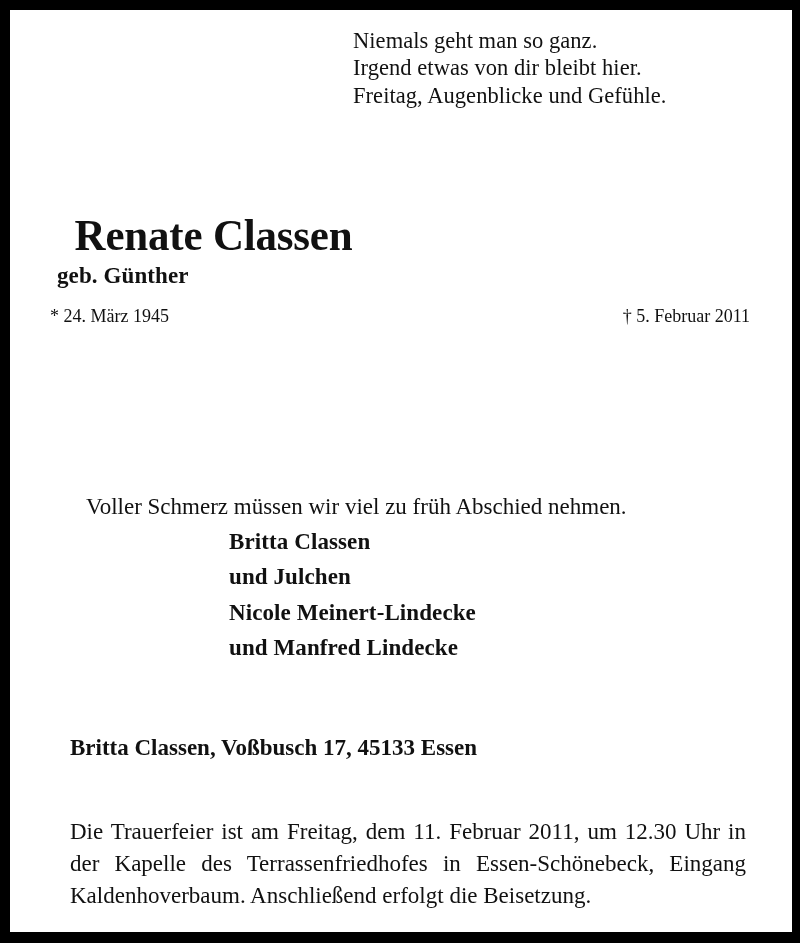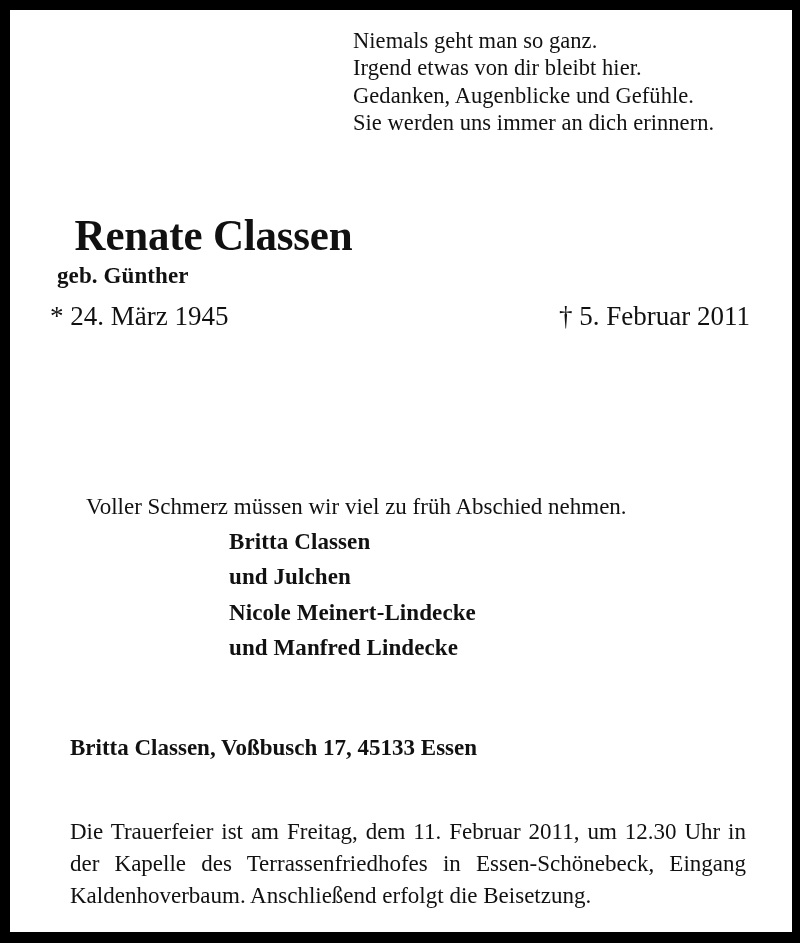--- a/index.html
+++ b/index.html
@@ -75,21 +75,21 @@
 
   
   .dates-row {
     position: absolute;
     left: 40px;
     top: 291px;
     width: 700px;
     display: flex;
     justify-content: space-between;
     align-items: flex-start;
-    font-size: 27px;
+    font-size: 18px;
     line-height: 30px;
   }
   .date-birth, .date-death { white-space: nowrap; }
 
   
   .body-block {
     position: absolute;
     left: 60px;
     width: 676px;
   }
@@ -129,22 +129,21 @@
 </style>
 </head>
 <body>
 
 <div class="notice-frame">
   <div class="notice-card">
 
     <div class="poem">
       <div class="poem-line">Niemals geht man so ganz.</div>
       <div class="poem-line">Irgend etwas von dir bleibt hier.</div>
-      <div class="poem-line">Gedanken, Augenblicke und Gefühle.</div>
-      <div class="poem-line">Sie werden uns immer an dich erinnern.</div>
+      <div class="poem-line">Freitag, Augenblicke und Gefühle.</div>
     </div>
 
     <div class="name-block">
       <span class="deceased-name">Renate Classen</span>
       <span class="maiden-name">geb. Günther</span>
     </div>
 
     <div class="dates-row">
       <span class="date-birth">* 24. März 1945</span>
       <span class="date-death">† 5. Februar 2011</span>

